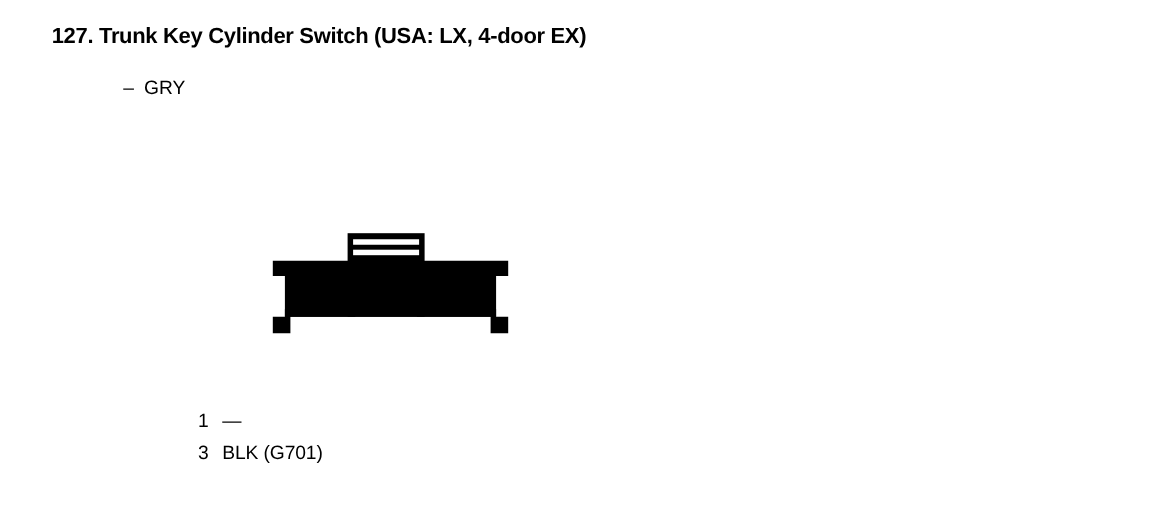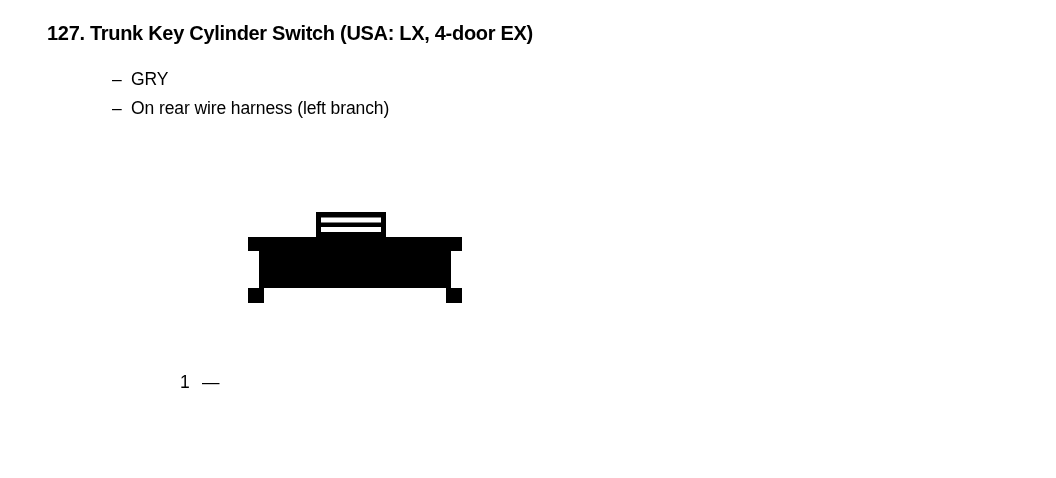--- a/index.html
+++ b/index.html
@@ -91,23 +91,20 @@
   <div id="title-text">127. Trunk Key Cylinder Switch (USA: LX, 4-door EX)</div>
 </div>
 
 <div id="notes-block">
 
   <div class="note-line">
     <span class="note-dash">–</span><span>GRY</span>
   </div>
 
 
-  <div class="note-line">
-    <span class="note-dash">–</span><span>On rear wire harness (left branch)</span>
-  </div>
 
 </div>
 
 <div id="connector-figure">
   <svg id="connector-svg" width="230" height="115" viewBox="0 0 230 115" xmlns="http://www.w3.org/2000/svg">
 
     <rect x="76" y="12" width="70" height="28" fill="#000000"></rect>
 
     <rect x="81" y="17.5" width="60" height="5" fill="#ffffff"></rect>
     <rect x="81" y="27" width="60" height="5" fill="#ffffff"></rect>
@@ -141,14 +138,17 @@
   </svg>
 </div>
 
 <div id="legend-block">
 
   <div class="legend-row">
     <span class="legend-pin">1</span><span>—</span>
   </div>
 
 
+  <div class="legend-row">
+    <span class="legend-pin">3</span><span>BLK (G701)</span>
+  </div>
 
 </div>
 
 </body></html>

